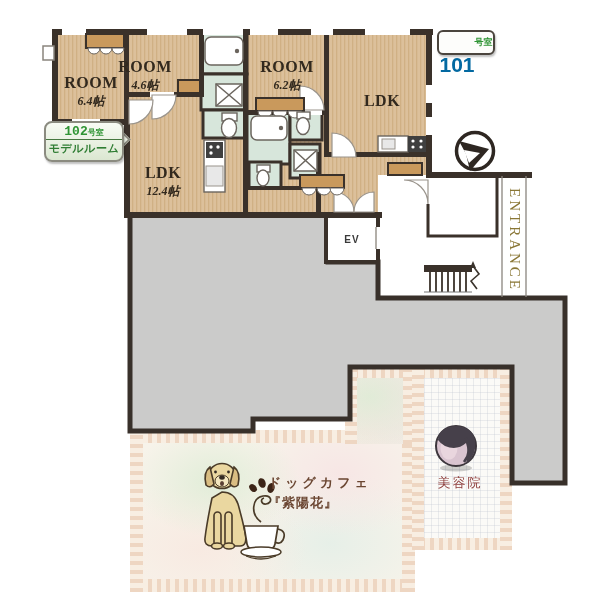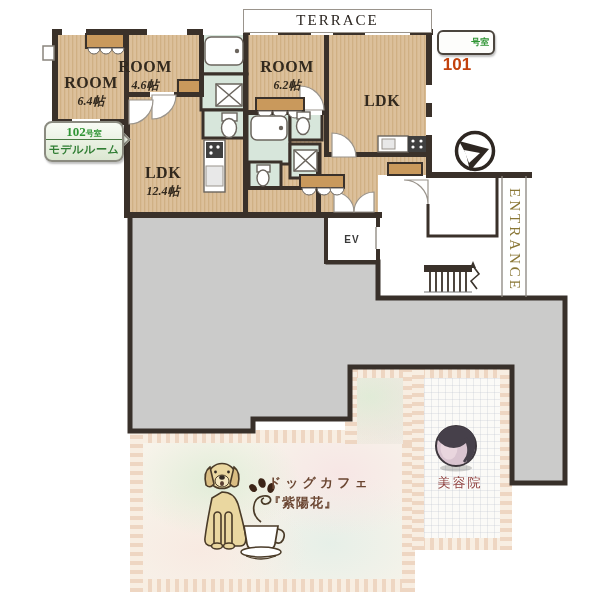--- a/index.html
+++ b/index.html
@@ -24,25 +24,25 @@
   
   .roomlbl{position:absolute;text-align:center;color:#32291e;font-weight:bold;line-height:18px;z-index:5;}
   .roomlbl .rname{font-size:16px;letter-spacing:.5px;display:block;margin-top:16px;}
   .roomlbl .rsize{font-size:12px;display:block;font-style:italic;}
   .terrace{position:absolute;left:243px;top:9px;width:187px;height:22px;background:#fff;
       border:1.5px solid #9a948c;z-index:1;}
   .terrace span{display:block;text-align:center;line-height:21px;font-size:15px;color:#2b2520;letter-spacing:2px;}
   .badge101{position:absolute;left:437px;top:30px;width:54px;height:21px;background:#fdfdfb;
       border:2px solid #4b453e;border-radius:6px;z-index:6;display:flex;align-items:center;justify-content:center;
       box-shadow:1px 2px 2px rgba(0,0,0,.25);font-family:"Liberation Sans",sans-serif;}
-  .badge101 .num{font-size:17px;font-weight:bold;color:#c2410c;margin-top:44px;}
+  .badge101 .num{font-size:21px;font-weight:bold;color:#0369a1;margin-top:44px;}
   .badge101 .suf{font-size:9px;font-weight:bold;color:#2f9434;}
   .badge102{position:absolute;left:44px;top:121px;width:76px;height:37px;
       background:linear-gradient(#f8fbf4,#dbe7d1);border:2px solid #8b8b80;border-radius:8px;z-index:6;
-      box-shadow:1px 2px 2px rgba(0,0,0,.25);font-family:Liberation Serif, serif;text-align:center;}
+      box-shadow:1px 2px 2px rgba(0,0,0,.25);font-family:Liberation Mono, monospace;text-align:center;}
   .badge102 .row1{border-bottom:1px solid #46773f;line-height:16px;height:16px;}
   .badge102 .num{font-size:13px;font-weight:bold;color:#2f9434;}
   .badge102 .suf{font-size:8px;font-weight:bold;color:#2f9434;}
   .badge102 .row2{line-height:18px;font-size:11px;font-weight:bold;color:#2f7d33;letter-spacing:.5px;}
   .b102-pointer{position:absolute;left:115px;top:133px;width:11px;height:11px;background:#eef4e8;
       border-top:2px solid #8b8b80;border-right:2px solid #8b8b80;transform:rotate(45deg);z-index:5;}
   .ev-lbl{position:absolute;left:326px;top:216px;width:52px;height:46px;display:flex;align-items:center;
       justify-content:center;font-family:"Liberation Sans",sans-serif;font-size:10px;font-weight:bold;
       color:#3a3a3a;letter-spacing:1px;z-index:5;}
   .entrance-lbl{position:absolute;left:514px;top:240px;transform:translate(-50%,-50%) rotate(90deg);
@@ -68,23 +68,20 @@
     <div class="abs stripes-h" style="left:0;top:0;width:12px;height:78px;"></div>
     <div class="abs stripes-h" style="left:58px;top:0;width:12px;height:78px;"></div>
     <div class="abs watercolor" style="left:12px;top:12px;width:46px;height:66px;"></div>
   </div>
   <div class="abs stripes-v" style="left:412px;top:366px;width:100px;height:184px;">
     <div class="abs stripes-h" style="left:0;top:0;width:12px;height:184px;"></div>
     <div class="abs stripes-h" style="left:88px;top:0;width:12px;height:184px;"></div>
     <div class="abs salon-inner" style="left:12px;top:12px;width:76px;height:160px;"></div>
   </div>
 
-  <div class="terrace">
-    <span>TERRACE</span>
-  </div>
 
   <svg id="plan" width="600" height="600" viewBox="0 0 600 600">
     <defs>
       <pattern id="fl" width="4" height="6" patternUnits="userSpaceOnUse">
         <rect width="4" height="6" fill="#dcc09b"></rect>
           <rect width="1.3" height="6" fill="#d0b084"></rect>
       </pattern>
     </defs>
 
     <g>

